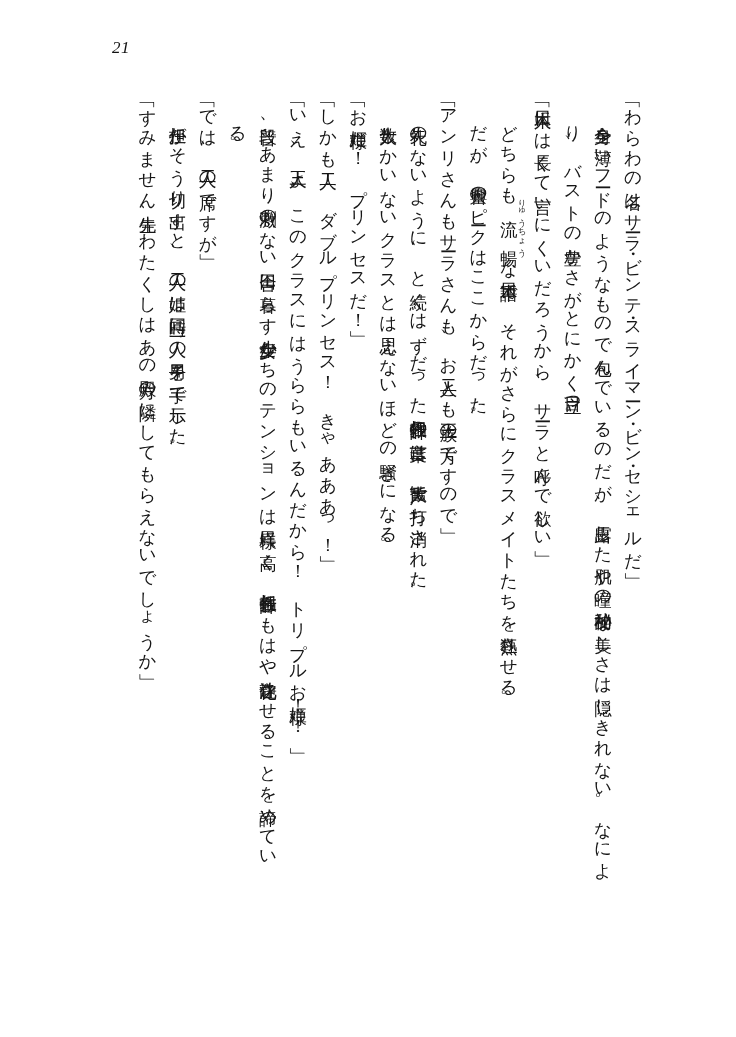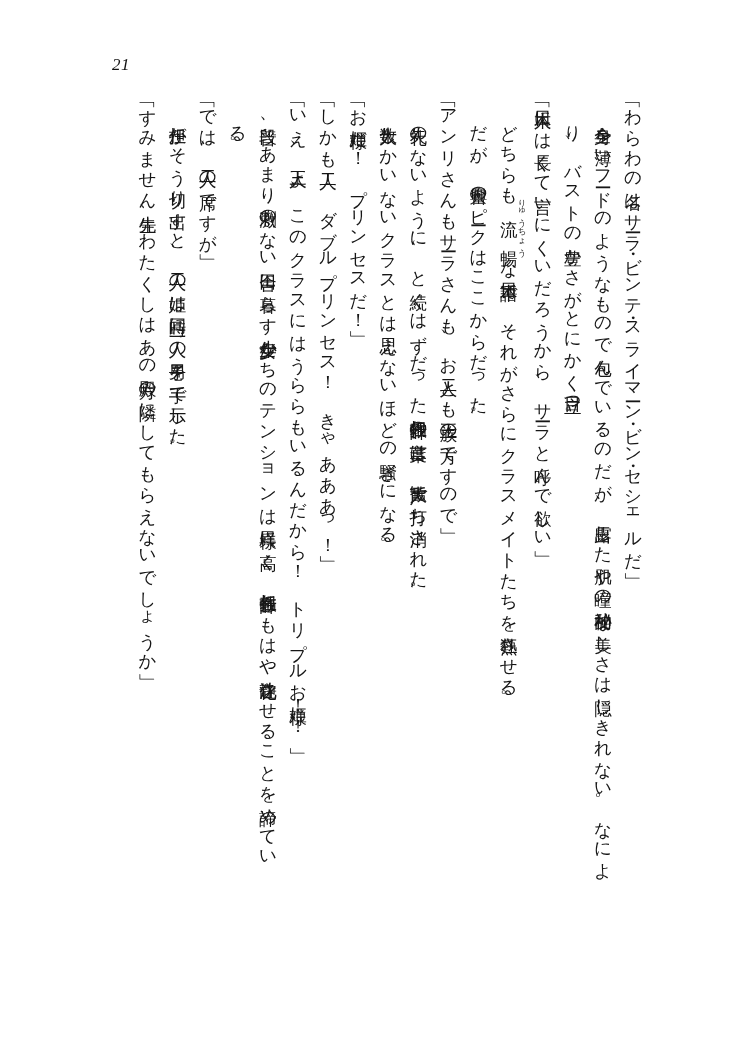--- a/index.html
+++ b/index.html
@@ -22,21 +22,20 @@
   }
   .page-number {
     position: absolute;
     top: 38px;
     left: 112px;
     font-size: 17px;
     font-style: italic;
     font-family: "Liberation Serif", "DejaVu Serif", serif;
     color: #111;
     letter-spacing: 0.5px;
-    margin-top: 17px;
   }
   .text-block {
     position: absolute;
     top: 96px;
     right: 88px;
     height: 790px;
     width: 560px;
     writing-mode: vertical-rl;
     text-orientation: upright;
     direction: ltr;

